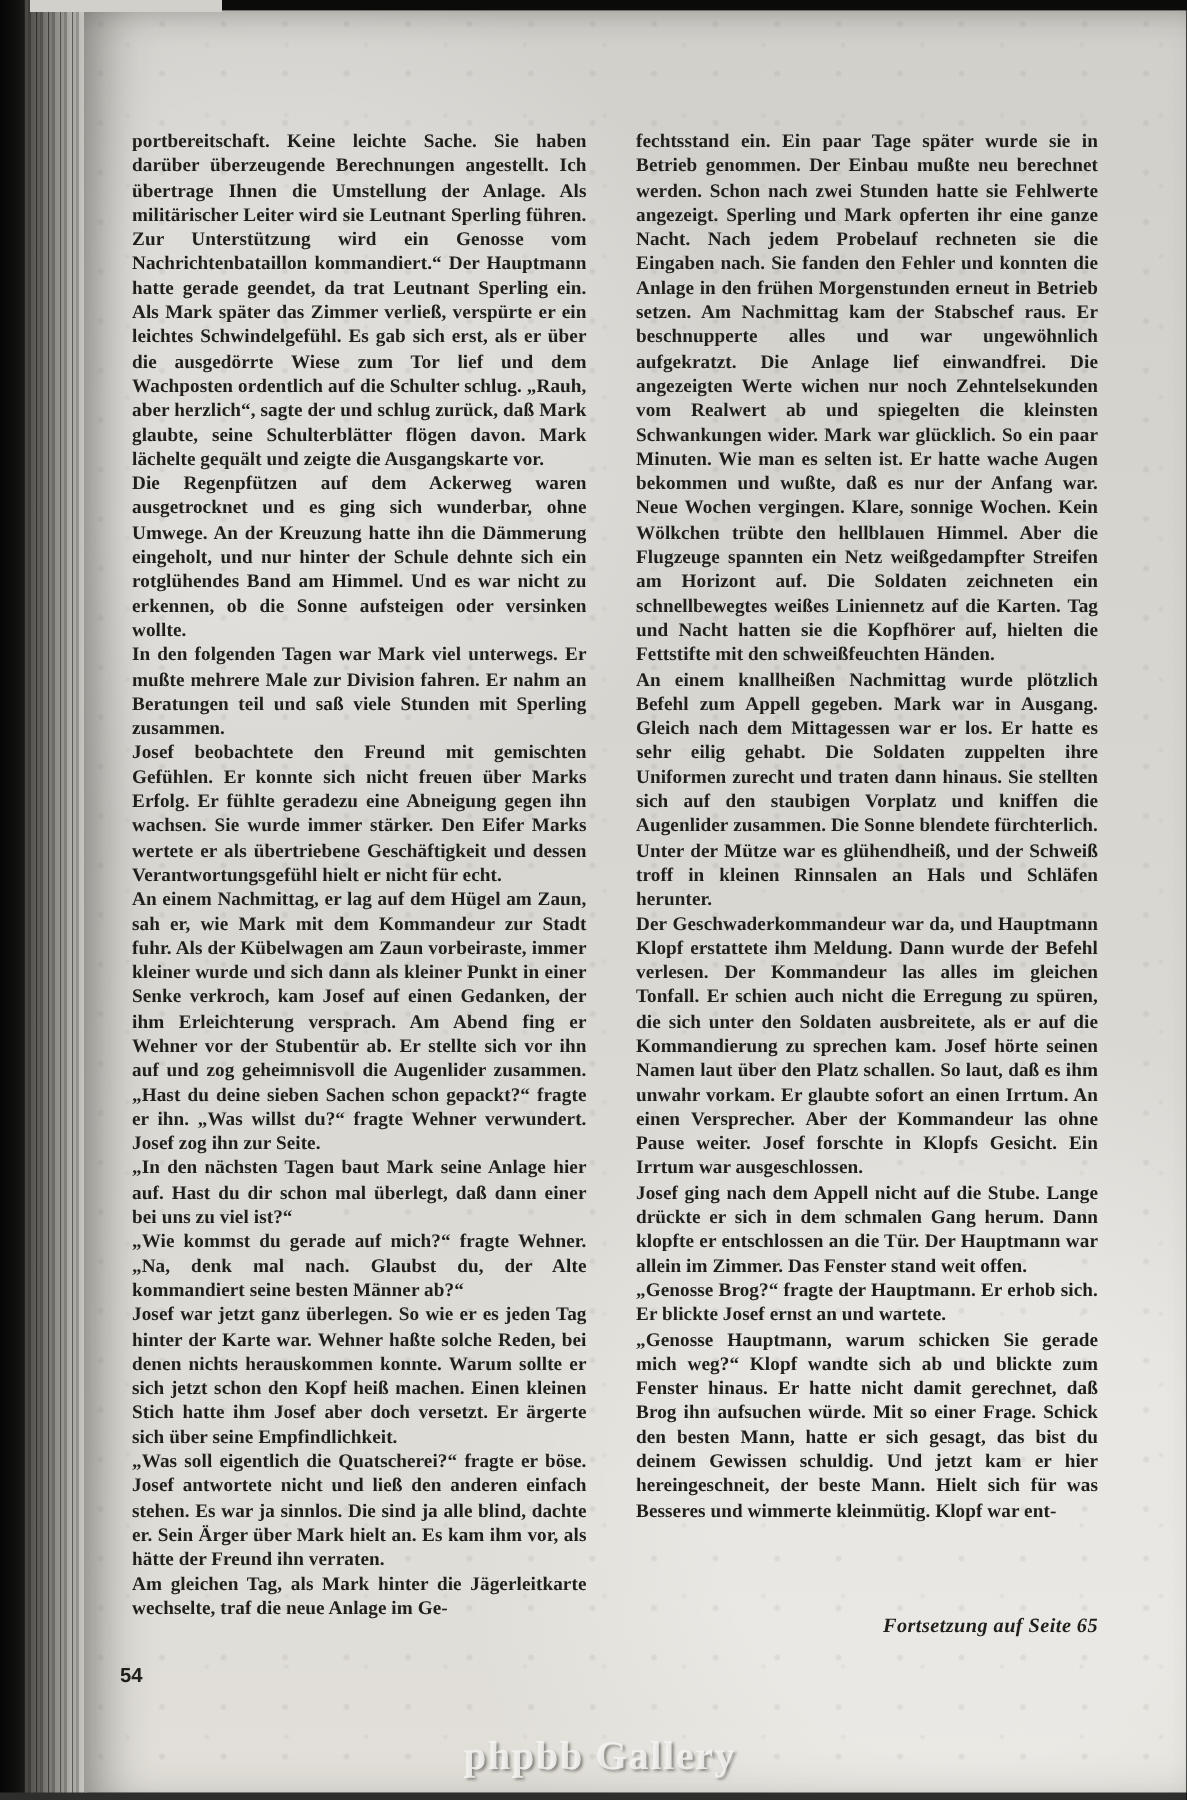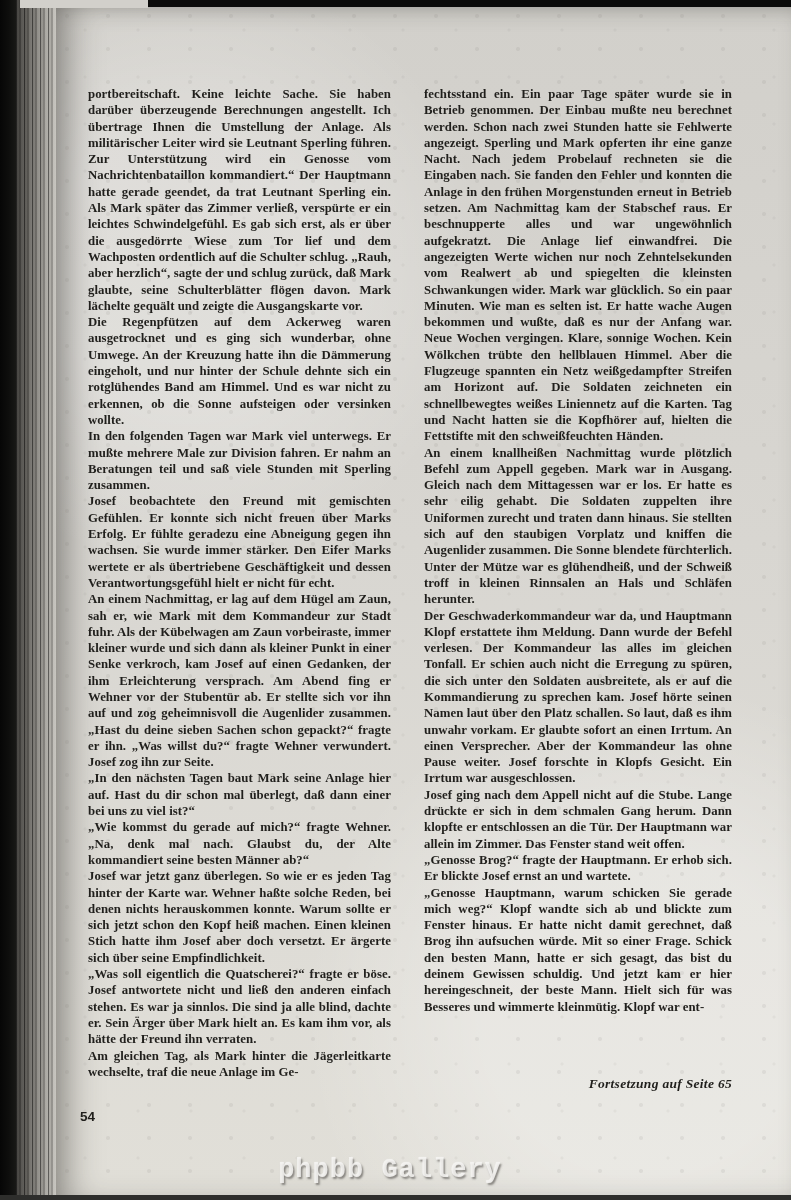--- a/index.html
+++ b/index.html
@@ -60,23 +60,23 @@
     text-align:right;font-style:italic;font-weight:700;
     font-size:13.5px;color:#201f1c;letter-spacing:.3px;
   }
   .page-number{
     position:absolute;left:24px;top:1102px;
     font-weight:700;font-size:13.5px;color:#201f1c;
     font-family:"Liberation Sans", sans-serif;
   }
   
   .watermark{
-    position:absolute;left:240px;top:1155px;width:300px;
+    position:absolute;left:250px;top:1155px;width:300px;
     text-align:center;pointer-events:none;
-    font-family:Liberation Mono, monospace;
+    font-family:Liberation Serif, serif;
   }
   .wm-title{
     font-size:27px;font-weight:700;letter-spacing:1px;
     color:rgba(244,243,240,.88);
     text-shadow:1.5px 1.5px 2px rgba(105,103,99,.75), 0 0 1px rgba(255,255,255,.7);
   }
   .wm-sub{
     margin-top:-5px;margin-left:70px;
     font-size:15px;font-weight:700;letter-spacing:1px;
     color:rgba(240,239,236,.8);

